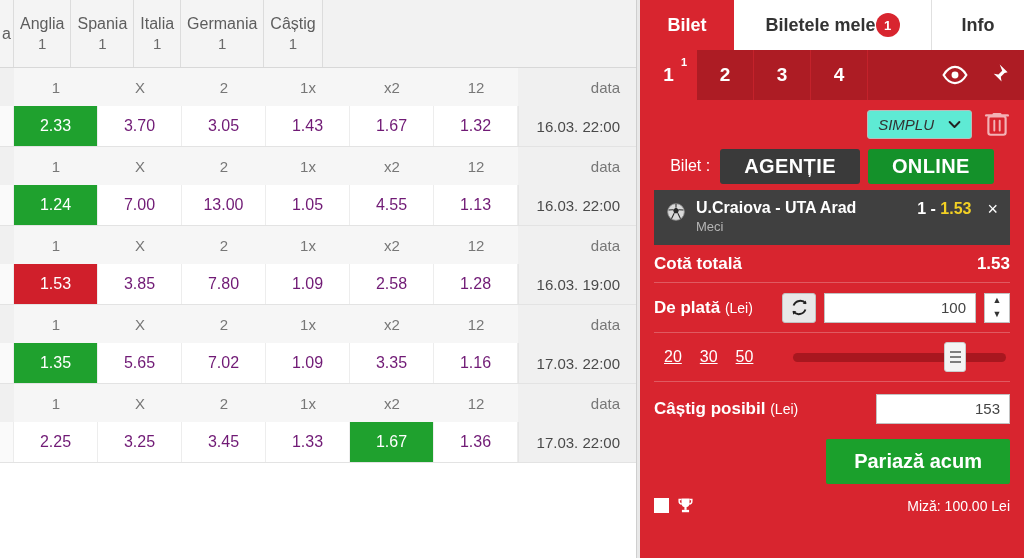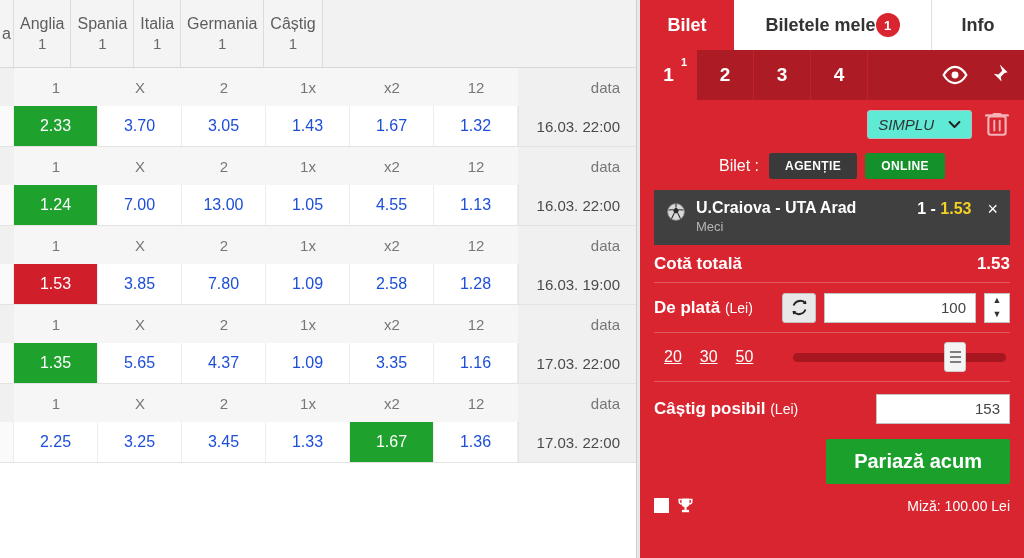--- a/index.html
+++ b/index.html
@@ -63,21 +63,21 @@
   .odds-row { background: #ffffff; }
   .odds-row .c-lead { background: #fafafa; border-right: 1px solid #ececec; }
   .odds-row .c-date {
     color: #4a4a4a; font-size: 15px;
     background: #f0f0f0;
     border-left: 1px solid #e6e6e6;
   }
   .odd-box {
     width: 84px; height: 40px;
     display: flex; align-items: center; justify-content: center;
-    color: #1d4ed8;
+    color: #701a75;
     font-size: 16px;
     background: #ffffff;
     border-right: 1px solid #ededed;
   }
   .odd-box.sel-green { background: #1fa12e; color: #ffffff; }
   .odd-box.sel-red   { background: #d01f2b; color: #ffffff; }
 
   
   .pane-divider {
     width: 4px; height: 558px;
@@ -156,22 +156,22 @@
     display: flex; align-items: center; gap: 14px; font-style: italic;
   }
   .trash { width: 26px; height: 28px; }
 
   .channel-row {
     display: flex; align-items: center; justify-content: center;
     gap: 8px; height: 36px;
   }
   .channel-label { color: #ffffff; font-size: 16px; margin-right: 2px; }
   .chan-btn {
-    font-size: 12px; font-weight: bold; letter-spacing: .4px;
-    color: #ffffff; padding: 6px 16px; border-radius: 3px;
+    font-size: 20px; font-weight: bold; letter-spacing: .4px;
+    color: #ffffff; padding: 6px 24px; border-radius: 3px;
   }
   .chan-btn.agentie { background: #3a3a3a; }
   .chan-btn.online  { background: #14912a; }
 
   .bet-card {
     background: #404040;
     margin-top: 6px;
     padding: 9px 12px 11px 12px;
     position: relative;
     display: flex; align-items: flex-start; gap: 10px;
@@ -386,21 +386,21 @@
             <div class="cell c-odd">2</div>
             <div class="cell c-odd">1x</div>
             <div class="cell c-odd">x2</div>
             <div class="cell c-odd">12</div>
             <div class="cell c-date">data</div>
           </div>
           <div class="odds-row">
             <div class="cell c-lead"></div>
             <div class="odd-box sel-green">1.35</div>
             <div class="odd-box">5.65</div>
-            <div class="odd-box">4.37</div>
+            <div class="odd-box">7.02</div>
             <div class="odd-box">1.09</div>
             <div class="odd-box">3.35</div>
             <div class="odd-box">1.16</div>
             <div class="cell c-date">17.03. 22:00</div>
           </div>
         </div>
         <div class="match-block">
           <div class="hdr-row">
             <div class="cell c-lead"></div>
             <div class="cell c-odd">1</div>

